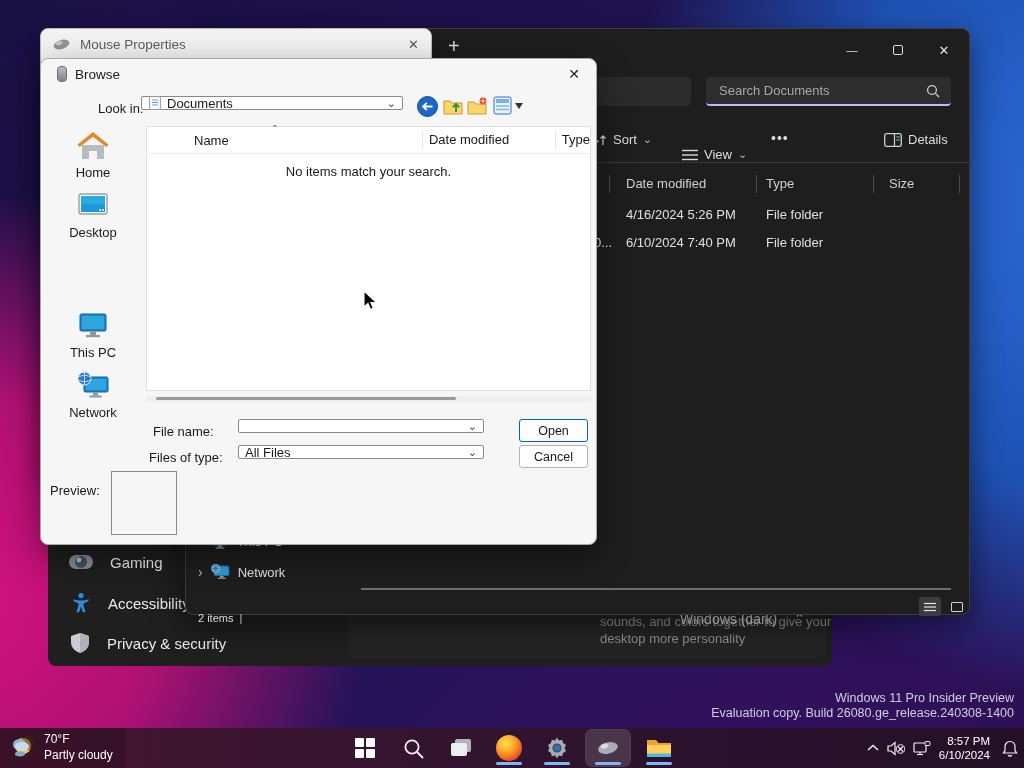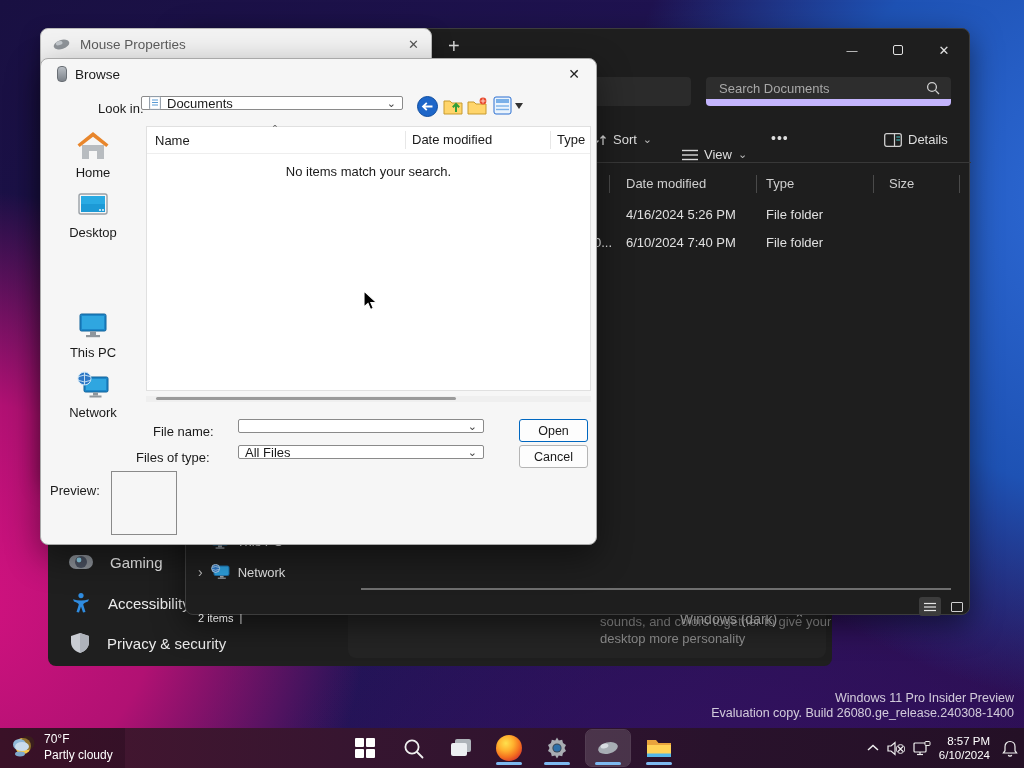--- a/index.html
+++ b/index.html
@@ -10,21 +10,21 @@
     background:
       radial-gradient(circle 620px at -4% 78%, #d31280 0%, #b11173 32%, rgba(177,17,115,0) 66%),
       radial-gradient(circle 700px at 109% 26%, #2e6bd8 0%, #1e52b4 42%, rgba(30,82,180,0) 72%),
       radial-gradient(circle 800px at 72% 125%, #3a1166 0%, rgba(58,17,102,0) 62%),
       linear-gradient(135deg, #191042 0%, #221457 55%, #2a0f50 100%);
   }
   .abs { position:absolute; }
   .win { position:absolute; border-radius:8px; }
   
   .explorer { left:185px; top:28px; width:785px; height:587px; background:#1e1e1e; border:1px solid #3c3c3c; z-index:20; box-shadow:0 10px 30px rgba(0,0,0,.5); color:#e4e4e4; font-size:13px; }
-  .x-searchbox { position:absolute; left:520px; top:48px; width:245px; height:29px; background:#2d2d2d; border-radius:4px; border-bottom:7px solid #c4b5fd; display:flex; align-items:center;gap:8px; }
+  .x-searchbox { position:absolute; left:520px; top:48px; width:245px; height:29px; background:#2d2d2d; border-radius:4px; border-bottom:2px solid #c4b5fd; display:flex; align-items:center;gap:8px; }
   .x-searchbox input { flex:1; background:transparent; border:none; outline:none; color:#cfcfcf; font-size:13px; padding:0 8px 0 13px; font-family:inherit; }
   .x-searchbox input::placeholder { color:#a8a8a8; }
   .toolbar-item { display:flex; align-items:center; gap:6px; color:#dedede; cursor:default; }
   .chev { font-size:11px; color:#bbb; }
   .x-colhead { color:#cfcfcf; }
   .x-vline { position:absolute; width:1px; height:18px; background:#4a4a4a; top:146px; }
   .x-row-text { position:absolute; color:#e0e0e0; }
   .navrow { position:absolute; display:flex; align-items:center; gap:8px; color:#e2e2e2; }
   .winbtn { width:46px; height:42px; display:flex; align-items:center; justify-content:center; color:#e0e0e0; }
   
@@ -327,39 +327,39 @@
             <circle cx="8.5" cy="7.5" r="6.5" fill="#2e78c6" stroke="#cfe7f6"></circle>
             <path d="M3 5.5 Q8.5 2.5 14 5.5 M3 9.5 Q8.5 12.5 14 9.5 M8.5 1 v13" stroke="#cfe7f6" stroke-width="0.9" fill="none"></path>
           </svg>
       </span>
       <span>Network</span>
     </div>
 
     <div class="listpane">
       <div class="abs" style="left:126px; top:-3px; font-size:12px; color:#666;">ˆ</div>
       <div style="display:flex; height:27px; align-items:center; border-bottom:1px solid #eee; color:#1a1a1a;">
-        <span style="padding-left:8px; width:258px;">Name</span>
+        <span style="padding-left:8px; width:258px;margin-left:39px;">Name</span>
         <span style="width:145px; border-left:1px solid #e7e7e7; padding-left:6px; height:18px; line-height:18px;">Date modified</span>
         <span style="border-left:1px solid #e7e7e7; padding-left:6px; height:18px; line-height:18px;">Type</span>
       </div>
       <div style="text-align:center; margin-top:10px; color:#1a1a1a;">No items match your search.</div>
     </div>
     <div class="abs" style="left:105px; top:337px; width:445px; height:6px; background:#efefef;">
       <div style="position:absolute; left:10px; top:1px; width:300px; height:3px; background:#9a9a9a; border-radius:2px;"></div>
     </div>
 
     <div class="abs" style="left:112px; top:365px;">File name:</div>
     <div class="combo" style="left:197px; top:360px; width:246px;">
       <input type="text" style="flex: 1 1 0%; border: none; outline: none; font-family: inherit; font-size: 13px; padding-left: 6px; background: transparent;">
       <span class="chev">⌄</span>
     </div>
     <div class="btn default" style="left:478px; top:360px;">
         <span>Open</span>
       </div>
-    <div class="abs" style="left:95px; top:391px;">Files of type:</div>
+    <div class="abs" style="left:108px; top:391px;">Files of type:</div>
     <div class="combo" style="left:197px; top:386px; width:246px;">
       <span style="padding-left:6px;">All Files</span>
       <span class="chev">⌄</span>
     </div>
     <div class="btn" style="left:478px; top:386px;">
         <span>Cancel</span>
       </div>
 
     <div class="abs" style="left:9px; top:424px;">Preview:</div>
     <div class="abs" style="left:70px; top:412px; width:66px; height:64px; border:1px solid #8a8a8a; background:#f6f6f6;"></div>

